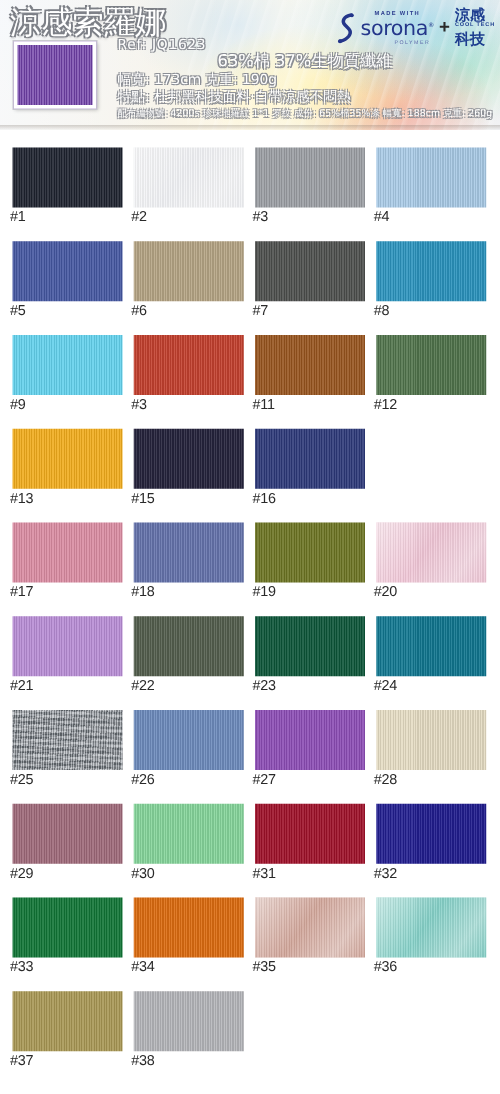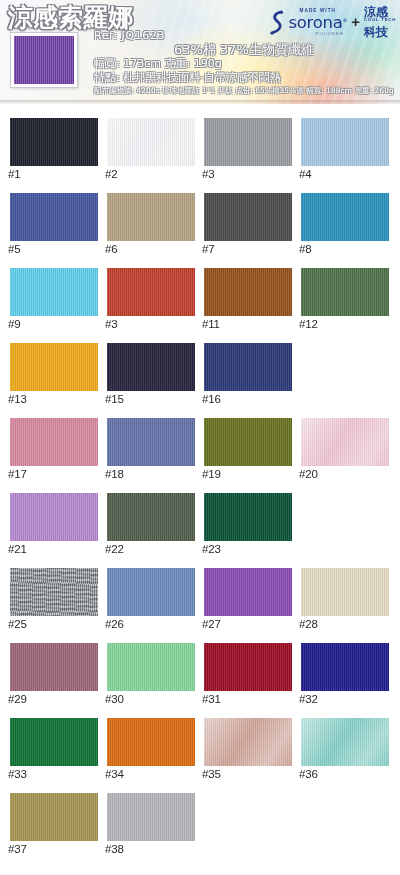--- a/index.html
+++ b/index.html
@@ -53,21 +53,21 @@
     left: 0; right: 0; bottom: 0;
     height: 4px;
     background: linear-gradient(to bottom, rgba(120,110,100,.30), rgba(255,255,255,0));
   }
 
   .title {
     position: absolute;
     left: 8px;
     top: 1px;
     font-size: 25px;
-    font-weight: bold;
+    font-weight: normal;
     letter-spacing: 0px;
     color: #ffffff;
     text-shadow:
       -1.4px -1.4px 0 #7c7f86, 1.4px -1.4px 0 #7c7f86,
       -1.4px  1.4px 0 #7c7f86, 1.4px  1.4px 0 #7c7f86,
       0 2px 2px rgba(90,90,95,.5);
     font-family: "DejaVu Sans", sans-serif;
     white-space: nowrap;
   }
 
@@ -389,20 +389,24 @@
         <div class="chip-label">#21</div>
       </div>
       <div class="cell">
         <div class="chip rib" style="background-color: rgb(84, 95, 78);"></div>
         <div class="chip-label">#22</div>
       </div>
       <div class="cell">
         <div class="chip rib" style="background-color: rgb(11, 84, 55);"></div>
         <div class="chip-label">#23</div>
       </div>
+      <div class="cell">
+        <div class="chip rib" style="background-color: rgb(16, 118, 143);"></div>
+        <div class="chip-label">#24</div>
+      </div>
     </div>
     <div class="grid-row">
       <div class="cell">
         <div class="chip heather" style="background-color: rgb(141, 148, 156);"></div>
         <div class="chip-label">#25</div>
       </div>
       <div class="cell">
         <div class="chip rib" style="background-color: rgb(110, 140, 189);"></div>
         <div class="chip-label">#26</div>
       </div>

